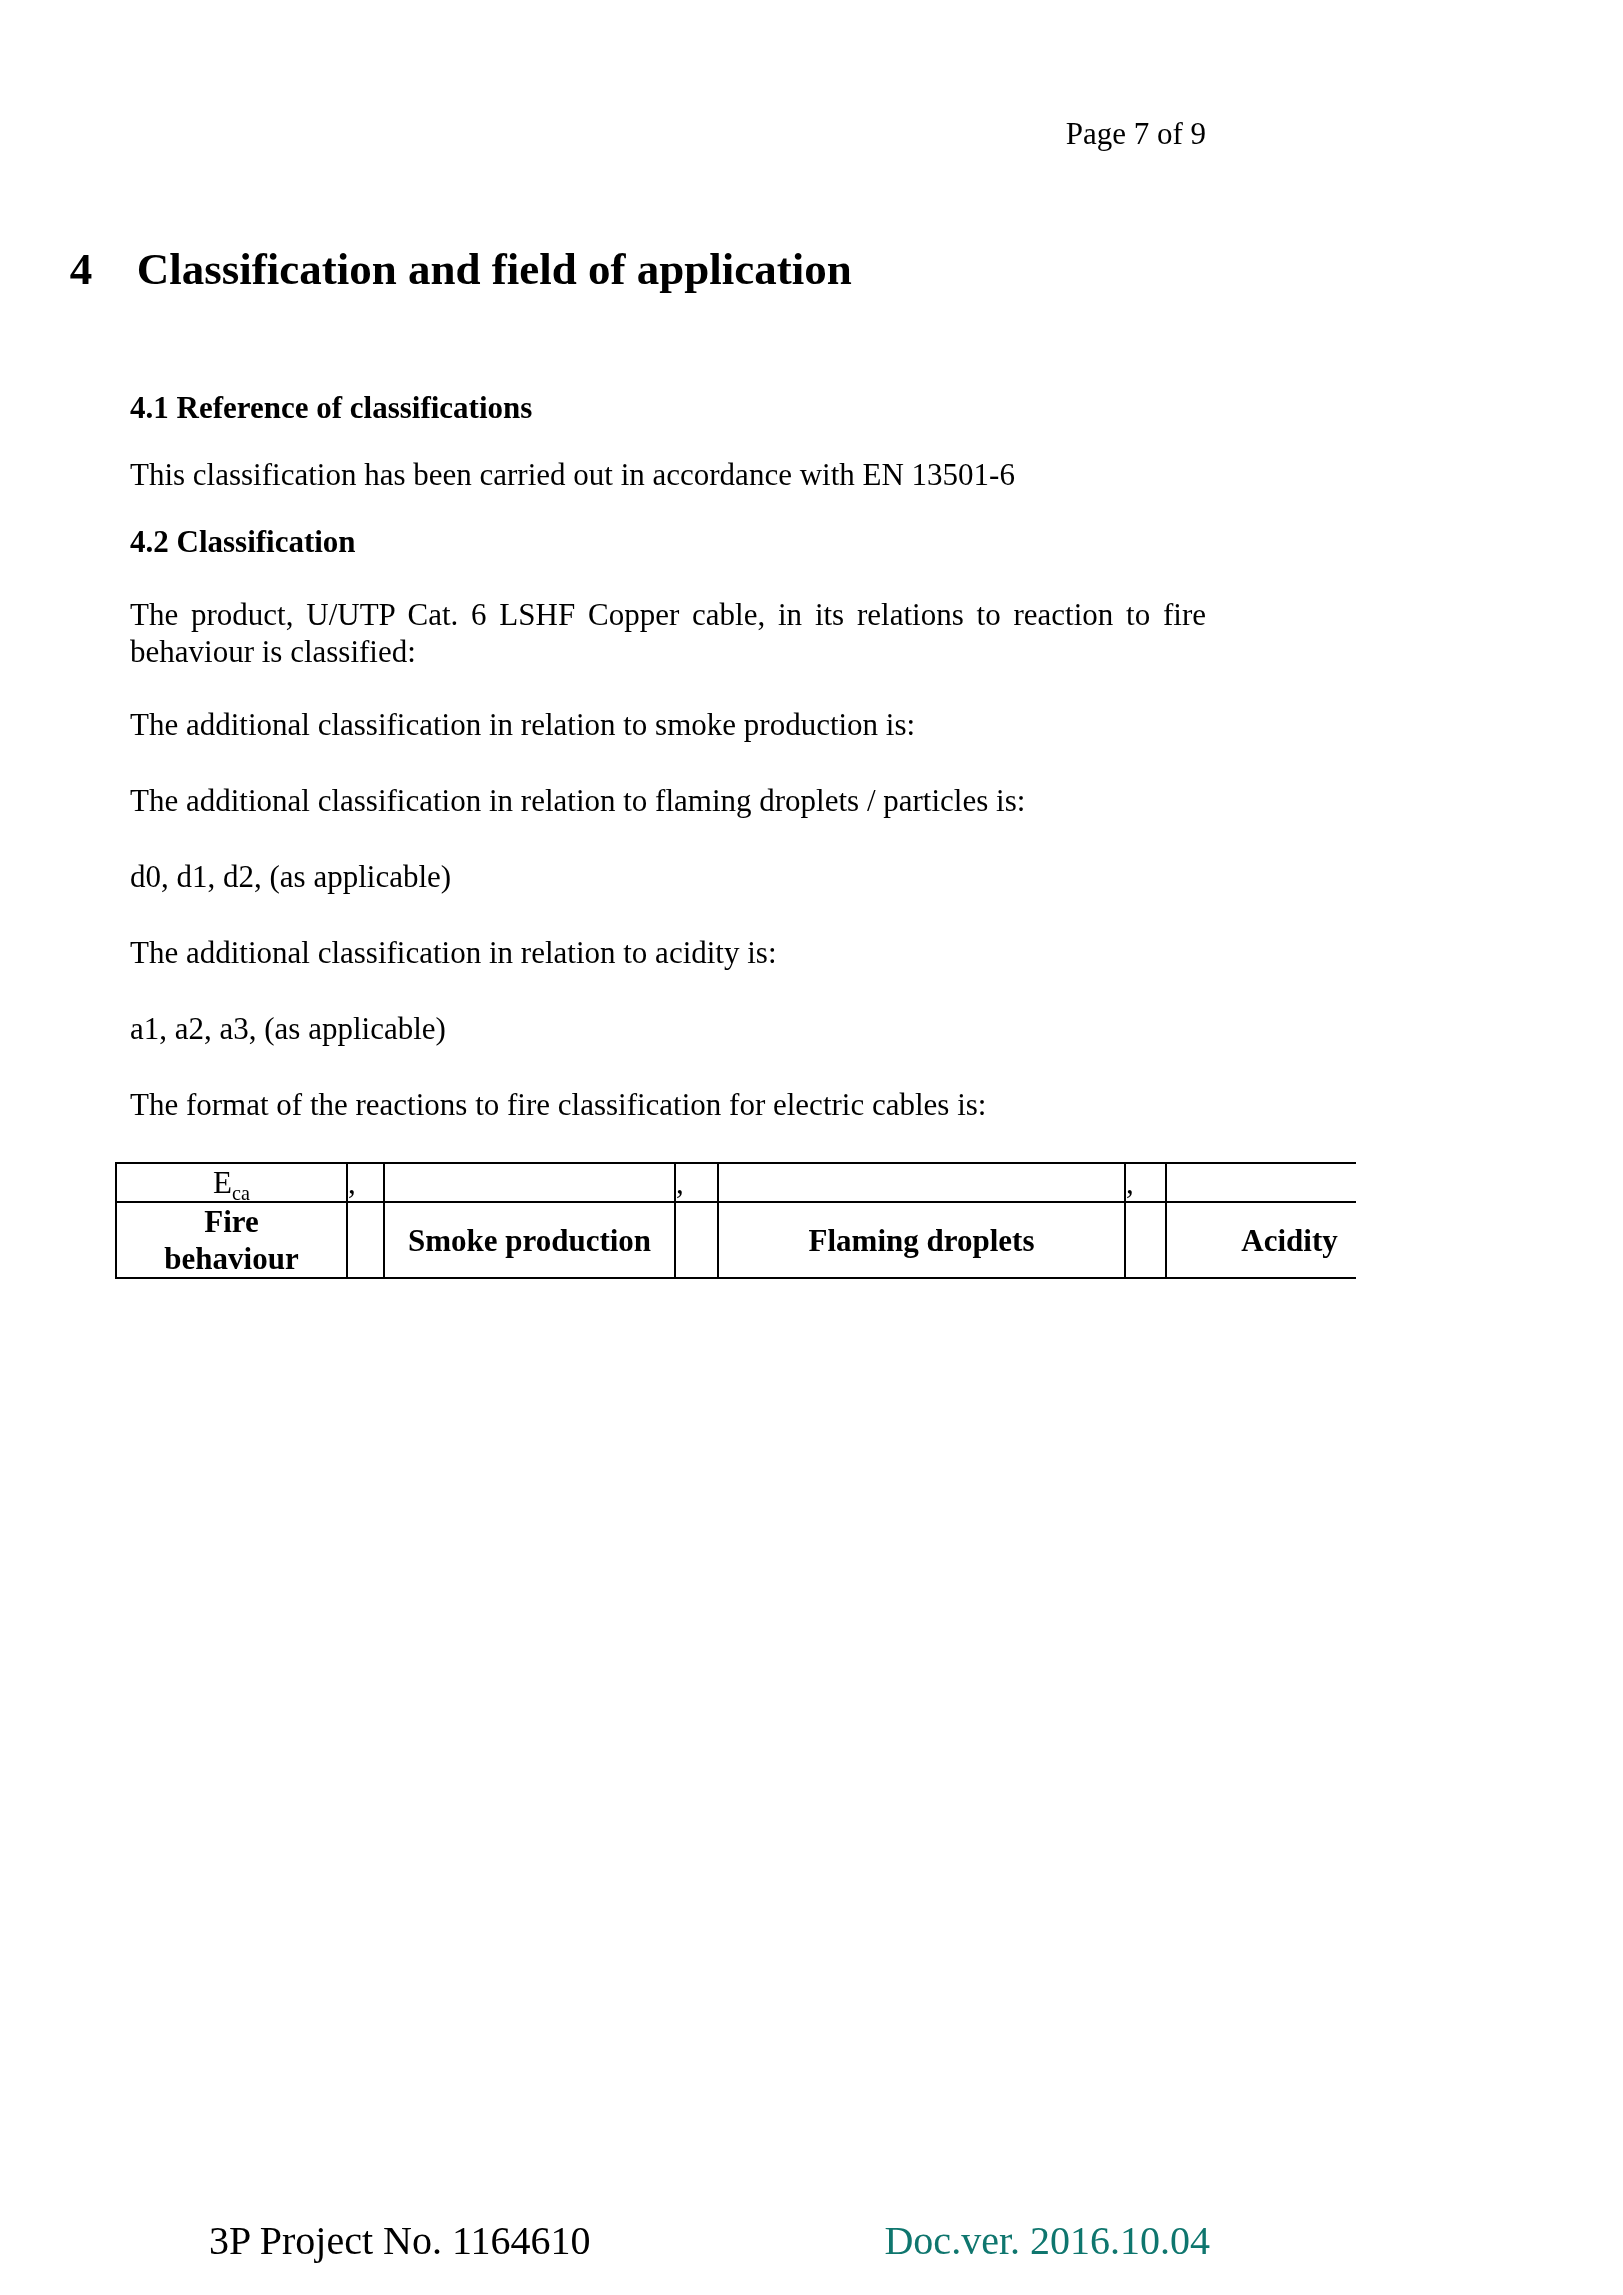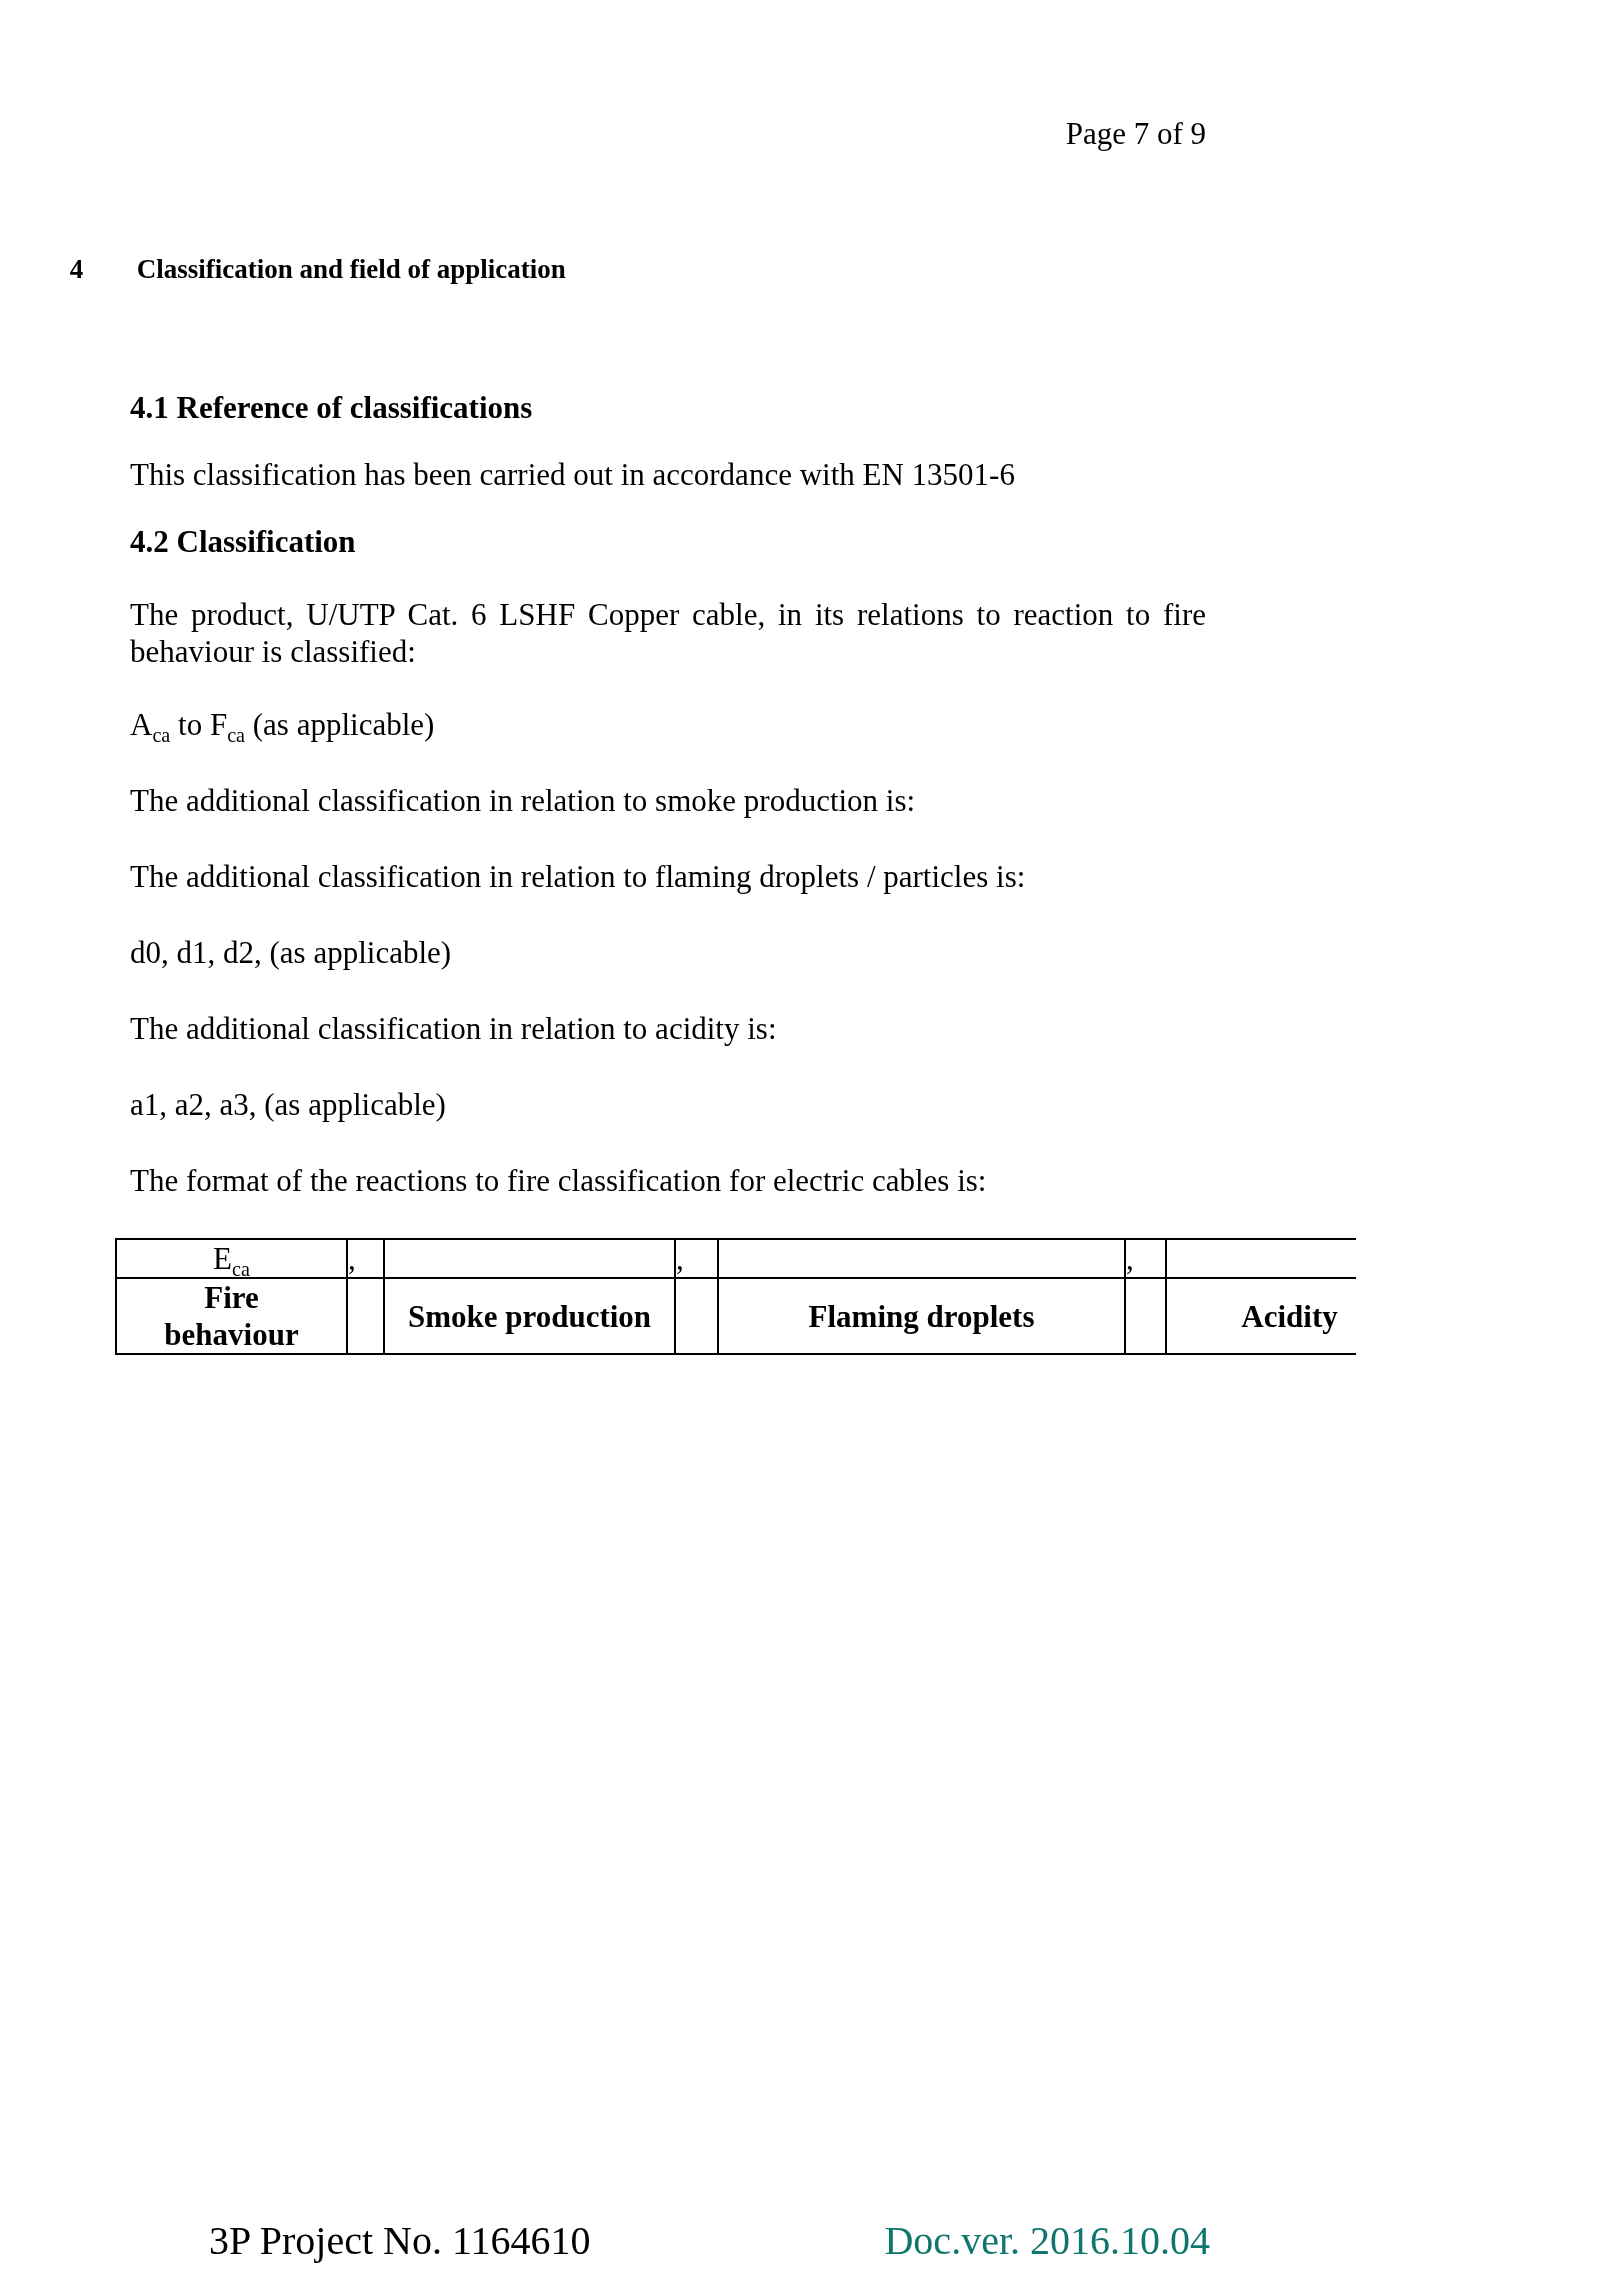--- a/index.html
+++ b/index.html
@@ -19,21 +19,21 @@
     overflow: hidden;
     margin-top: 48px;
   }
   .page-header {
     padding-top: 67px;
     text-align: right;
     font-size: 31px;
     line-height: 37px;
   }
   h1.section-heading {
-    font-size: 27px;
+    font-size: 45px;
     line-height: 49px;
     font-weight: bold;
     margin: 93px 0 0 0.7px;
     font-family: Liberation Serif, serif;
   }
   h1 .h1-num {
     display: inline-block;
     width: 67px;
   }
   .content {
@@ -128,21 +128,20 @@
   <div class="content">
 
     <h2 class="sub-heading sub41">4.1 Reference of classifications</h2>
 
     <p class="reference">This classification has been carried out in accordance with EN 13501-6</p>
 
     <h2 class="sub-heading sub42">4.2 Classification</h2>
 
     <p class="product">The product, U/UTP Cat. 6 LSHF Copper cable, in its relations to reaction to fire behaviour is classified:</p>
 
-    <p><span>A</span><sub>ca</sub><span> to F</span><sub>ca</sub><span> (as applicable)</span></p>
 
     <p>The additional classification in relation to smoke production is:</p>
 
 
     <p>The additional classification in relation to flaming droplets / particles is:</p>
 
     <p>d0, d1, d2, (as applicable)</p>
 
     <p>The additional classification in relation to acidity is:</p>
 

